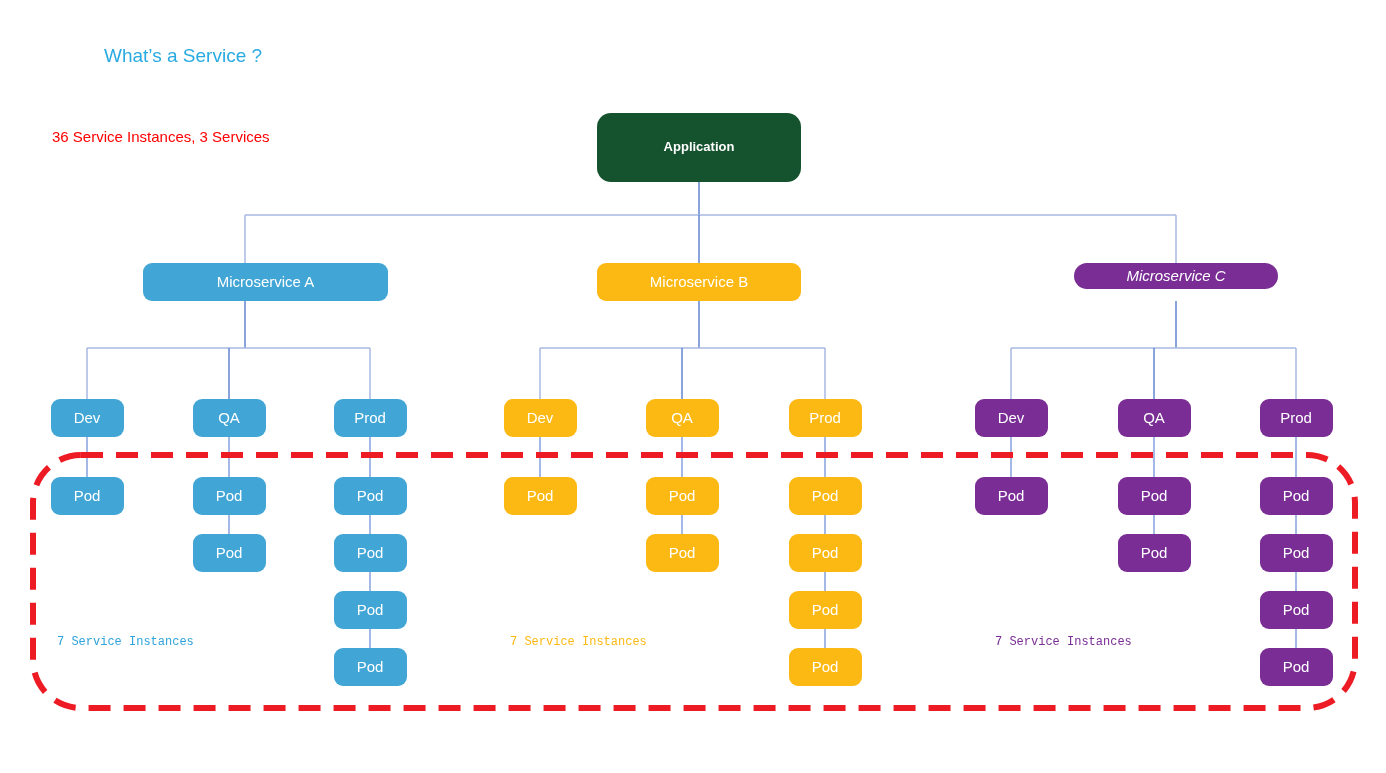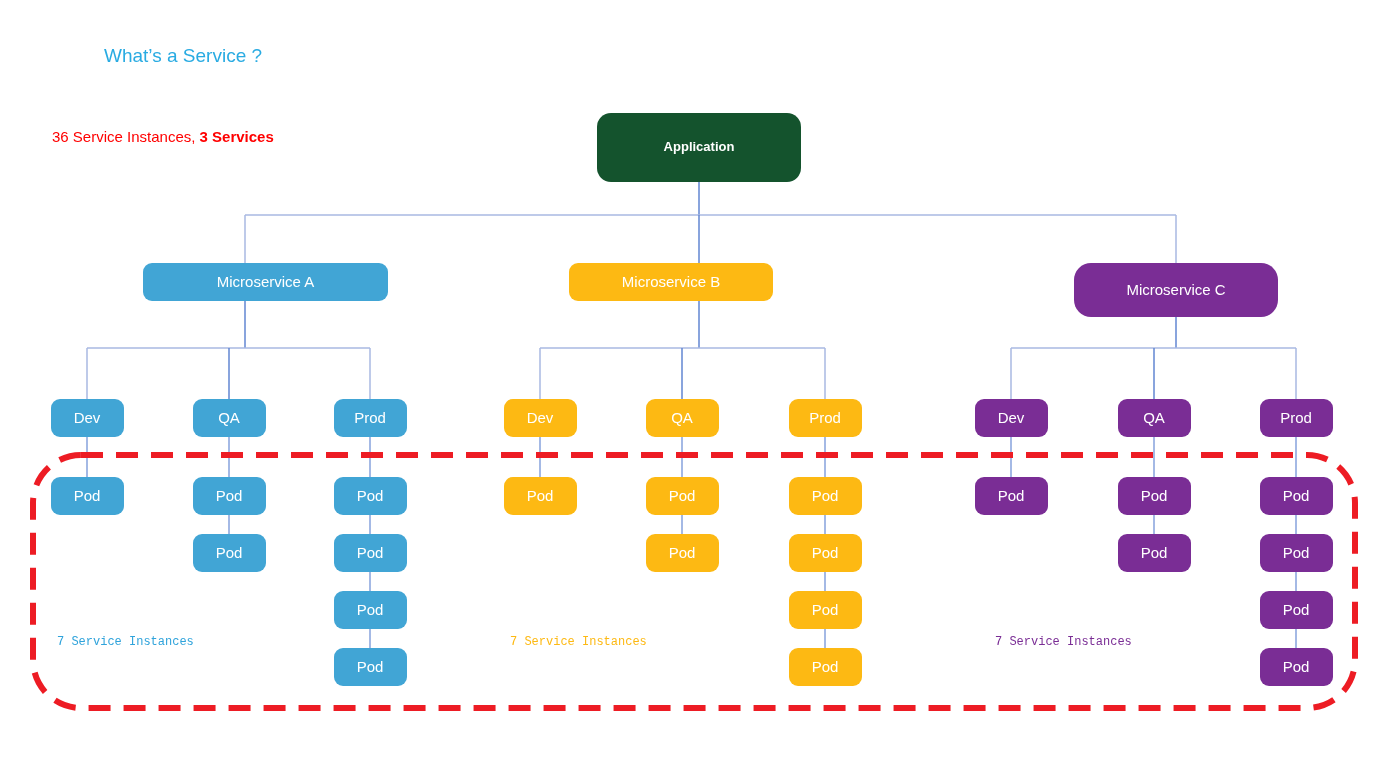--- a/index.html
+++ b/index.html
@@ -45,21 +45,21 @@
     text-align: right;
   }
   .summary {
     position: absolute;
     left: 52px;
     top: 128px;
     font-size: 15px;
     z-index: 1;
     white-space: nowrap;
   }
-  .summary .bold { font-weight: bold; margin-top: 30px; }
+  .summary .bold { font-weight: normal; margin-top: 30px; }
   .instances-label {
     position: absolute;
     font-size: 12px;
     z-index: 1;
     white-space: nowrap;
     font-family: Liberation Mono, monospace;
   }
 </style>
 </head>
 <body>
@@ -123,33 +123,33 @@
       <div class="node" style="left: 50.5px; top: 477px; width: 73px; height: 38px; background: rgb(65, 165, 213); color: rgb(255, 255, 255); font-size: 15px; border-radius: 9px;">Pod</div>
       <div class="node" style="left: 192.5px; top: 399px; width: 73px; height: 38px; background: rgb(65, 165, 213); color: rgb(255, 255, 255); font-size: 15px; border-radius: 9px;">QA</div>
       <div class="node" style="left: 192.5px; top: 477px; width: 73px; height: 38px; background: rgb(65, 165, 213); color: rgb(255, 255, 255); font-size: 15px; border-radius: 9px;">Pod</div>
       <div class="node" style="left: 192.5px; top: 534px; width: 73px; height: 38px; background: rgb(65, 165, 213); color: rgb(255, 255, 255); font-size: 15px; border-radius: 9px;">Pod</div>
       <div class="node" style="left: 333.5px; top: 399px; width: 73px; height: 38px; background: rgb(65, 165, 213); color: rgb(255, 255, 255); font-size: 15px; border-radius: 9px;">Prod</div>
       <div class="node" style="left: 333.5px; top: 477px; width: 73px; height: 38px; background: rgb(65, 165, 213); color: rgb(255, 255, 255); font-size: 15px; border-radius: 9px;">Pod</div>
       <div class="node" style="left: 333.5px; top: 534px; width: 73px; height: 38px; background: rgb(65, 165, 213); color: rgb(255, 255, 255); font-size: 15px; border-radius: 9px;">Pod</div>
       <div class="node" style="left: 333.5px; top: 591px; width: 73px; height: 38px; background: rgb(65, 165, 213); color: rgb(255, 255, 255); font-size: 15px; border-radius: 9px;">Pod</div>
       <div class="node" style="left: 333.5px; top: 648px; width: 73px; height: 38px; background: rgb(65, 165, 213); color: rgb(255, 255, 255); font-size: 15px; border-radius: 9px;">Pod</div>
       <div class="instances-label" style="left: 57px; top: 635px; color: rgb(47, 163, 219);">7 Service Instances</div>
-      <div class="node" style="left: 569px; top: 263px; width: 204px; height: 38px; background: rgb(253, 185, 19); color: rgb(255, 255, 255); font-size: 15px; border-radius: 9px;">Microservice B</div>
+      <div class="node" style="left: 597px; top: 263px; width: 204px; height: 38px; background: rgb(253, 185, 19); color: rgb(255, 255, 255); font-size: 15px; border-radius: 9px;">Microservice B</div>
       <div class="node" style="left: 503.5px; top: 399px; width: 73px; height: 38px; background: rgb(253, 185, 19); color: rgb(255, 255, 255); font-size: 15px; border-radius: 9px;">Dev</div>
       <div class="node" style="left: 503.5px; top: 477px; width: 73px; height: 38px; background: rgb(253, 185, 19); color: rgb(255, 255, 255); font-size: 15px; border-radius: 9px;">Pod</div>
       <div class="node" style="left: 645.5px; top: 399px; width: 73px; height: 38px; background: rgb(253, 185, 19); color: rgb(255, 255, 255); font-size: 15px; border-radius: 9px;">QA</div>
       <div class="node" style="left: 645.5px; top: 477px; width: 73px; height: 38px; background: rgb(253, 185, 19); color: rgb(255, 255, 255); font-size: 15px; border-radius: 9px;">Pod</div>
       <div class="node" style="left: 645.5px; top: 534px; width: 73px; height: 38px; background: rgb(253, 185, 19); color: rgb(255, 255, 255); font-size: 15px; border-radius: 9px;">Pod</div>
       <div class="node" style="left: 788.5px; top: 399px; width: 73px; height: 38px; background: rgb(253, 185, 19); color: rgb(255, 255, 255); font-size: 15px; border-radius: 9px;">Prod</div>
       <div class="node" style="left: 788.5px; top: 477px; width: 73px; height: 38px; background: rgb(253, 185, 19); color: rgb(255, 255, 255); font-size: 15px; border-radius: 9px;">Pod</div>
       <div class="node" style="left: 788.5px; top: 534px; width: 73px; height: 38px; background: rgb(253, 185, 19); color: rgb(255, 255, 255); font-size: 15px; border-radius: 9px;">Pod</div>
       <div class="node" style="left: 788.5px; top: 591px; width: 73px; height: 38px; background: rgb(253, 185, 19); color: rgb(255, 255, 255); font-size: 15px; border-radius: 9px;">Pod</div>
       <div class="node" style="left: 788.5px; top: 648px; width: 73px; height: 38px; background: rgb(253, 185, 19); color: rgb(255, 255, 255); font-size: 15px; border-radius: 9px;">Pod</div>
       <div class="instances-label" style="left: 510px; top: 635px; color: rgb(253, 185, 19);">7 Service Instances</div>
-      <div class="node" style="left: 1074px; top: 263px; width: 204px; height: 54px; background: rgb(122, 45, 149); color: rgb(255, 255, 255); font-size: 15px; border-radius: 17px;">Microservice C</div>
+      <div class="node" style="left: 1074px; top: 263px; width: 204px; height: 26px; background: rgb(122, 45, 149); color: rgb(255, 255, 255); font-size: 15px; border-radius: 17px; font-style: italic;">Microservice C</div>
       <div class="node" style="left: 974.5px; top: 399px; width: 73px; height: 38px; background: rgb(122, 45, 149); color: rgb(255, 255, 255); font-size: 15px; border-radius: 9px;">Dev</div>
       <div class="node" style="left: 974.5px; top: 477px; width: 73px; height: 38px; background: rgb(122, 45, 149); color: rgb(255, 255, 255); font-size: 15px; border-radius: 9px;">Pod</div>
       <div class="node" style="left: 1117.5px; top: 399px; width: 73px; height: 38px; background: rgb(122, 45, 149); color: rgb(255, 255, 255); font-size: 15px; border-radius: 9px;">QA</div>
       <div class="node" style="left: 1117.5px; top: 477px; width: 73px; height: 38px; background: rgb(122, 45, 149); color: rgb(255, 255, 255); font-size: 15px; border-radius: 9px;">Pod</div>
       <div class="node" style="left: 1117.5px; top: 534px; width: 73px; height: 38px; background: rgb(122, 45, 149); color: rgb(255, 255, 255); font-size: 15px; border-radius: 9px;">Pod</div>
       <div class="node" style="left: 1259.5px; top: 399px; width: 73px; height: 38px; background: rgb(122, 45, 149); color: rgb(255, 255, 255); font-size: 15px; border-radius: 9px;">Prod</div>
       <div class="node" style="left: 1259.5px; top: 477px; width: 73px; height: 38px; background: rgb(122, 45, 149); color: rgb(255, 255, 255); font-size: 15px; border-radius: 9px;">Pod</div>
       <div class="node" style="left: 1259.5px; top: 534px; width: 73px; height: 38px; background: rgb(122, 45, 149); color: rgb(255, 255, 255); font-size: 15px; border-radius: 9px;">Pod</div>
       <div class="node" style="left: 1259.5px; top: 591px; width: 73px; height: 38px; background: rgb(122, 45, 149); color: rgb(255, 255, 255); font-size: 15px; border-radius: 9px;">Pod</div>
       <div class="node" style="left: 1259.5px; top: 648px; width: 73px; height: 38px; background: rgb(122, 45, 149); color: rgb(255, 255, 255); font-size: 15px; border-radius: 9px;">Pod</div>

